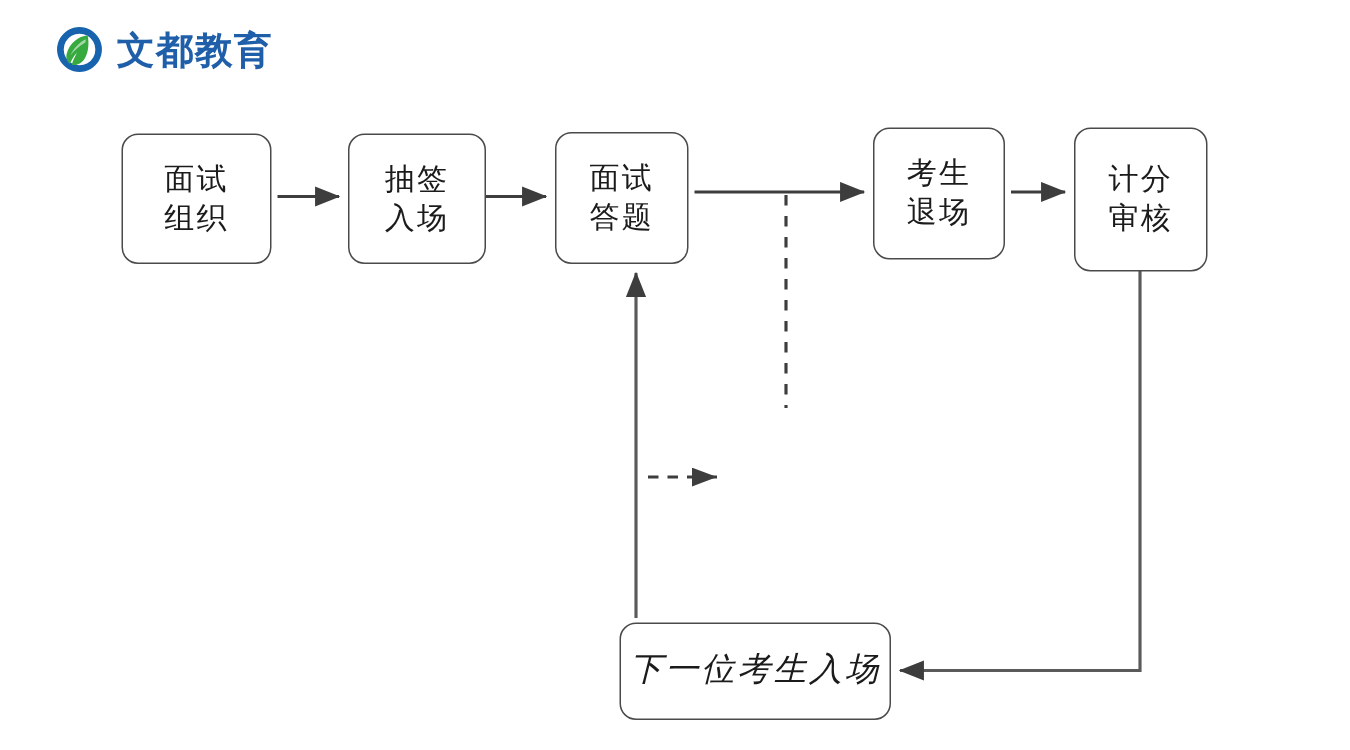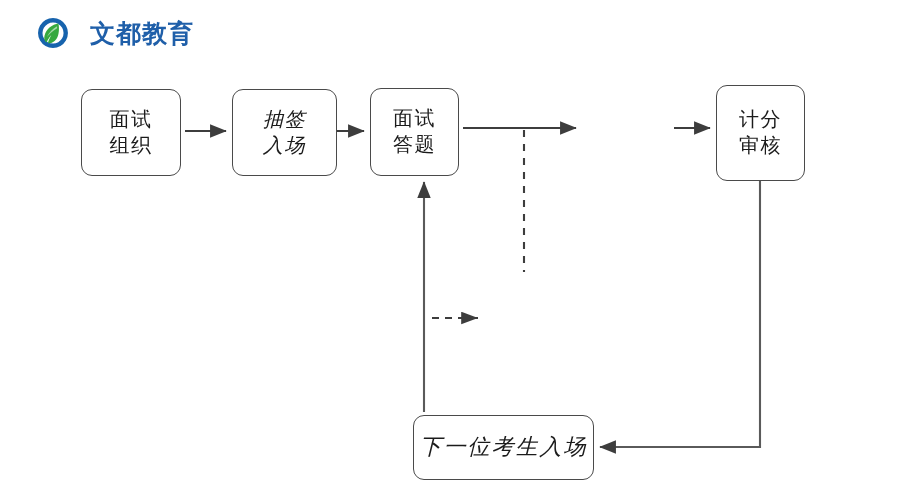--- a/index.html
+++ b/index.html
@@ -16,21 +16,21 @@
     font-family: "DejaVu Sans", "Liberation Sans", sans-serif;
   }
 
   
   .logo-wrap {
     position: absolute;
     left: 36px;
     top: 16px;
     display: flex;
     align-items: center;
-    gap: 20px;
+    gap: 8px;
   }
   .logo-mark {
     width: 34px;
     height: 34px;
     flex: 0 0 auto;
   }
   .logo-text {
     font-size: 25px;
     font-weight: bold;
     letter-spacing: 1px;
@@ -74,21 +74,21 @@
     border-radius: 12px;
   }
   .node.wide .label {
     font-size: 22px;
     letter-spacing: 2px;
     font-style: italic;
   }
 
   
   #node-0 { left: 81px;  top: 89px;  width: 100px; height: 87px; }
-  #node-1 { left: 232px; top: 89px;  width: 105px;  height: 87px; font-style: italic; }
+  #node-1 { left: 232px; top: 89px;  width: 92px;  height: 87px; }
   #node-2 { left: 370px; top: 88px;  width: 89px;  height: 88px; }
   #node-3 { left: 582px; top: 85px;  width: 88px;  height: 88px; }
   #node-4 { left: 716px; top: 85px;  width: 89px;  height: 96px; }
   #node-5 { left: 482px; top: 274px; width: 96px;  height: 82px; }
   #node-6 { left: 413px; top: 415px; width: 181px; height: 65px; }
 </style>
 </head>
 <body>
 
 <div id="page">
@@ -138,20 +138,24 @@
   <div class="node" id="node-1">
     <span class="label">抽签
 入场</span>
   </div>
 
   <div class="node" id="node-2">
     <span class="label">面试
 答题</span>
   </div>
 
+  <div class="node" id="node-3">
+    <span class="label">考生
+退场</span>
+  </div>
 
   <div class="node" id="node-4">
     <span class="label">计分
 审核</span>
   </div>
 
 
   <div class="node wide" id="node-6">
     <span class="label">下一位考生入场</span>
   </div>

